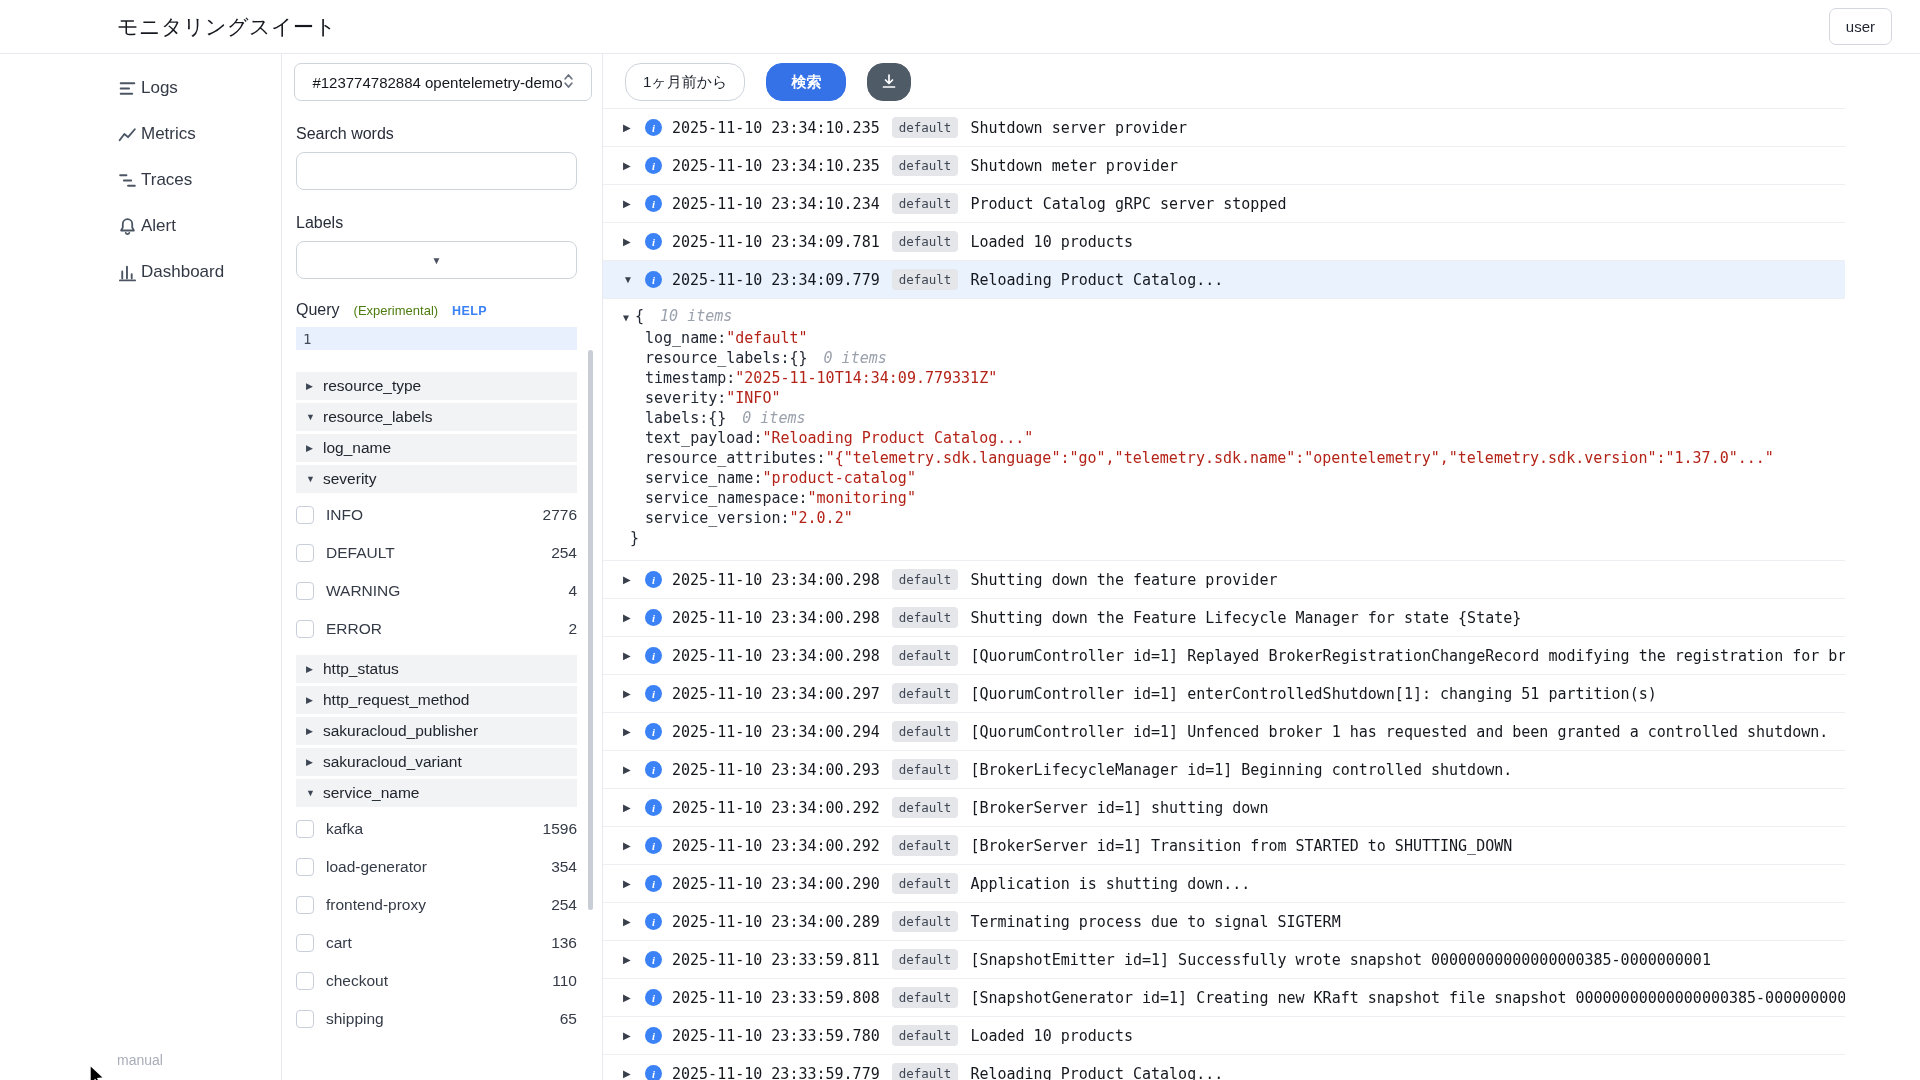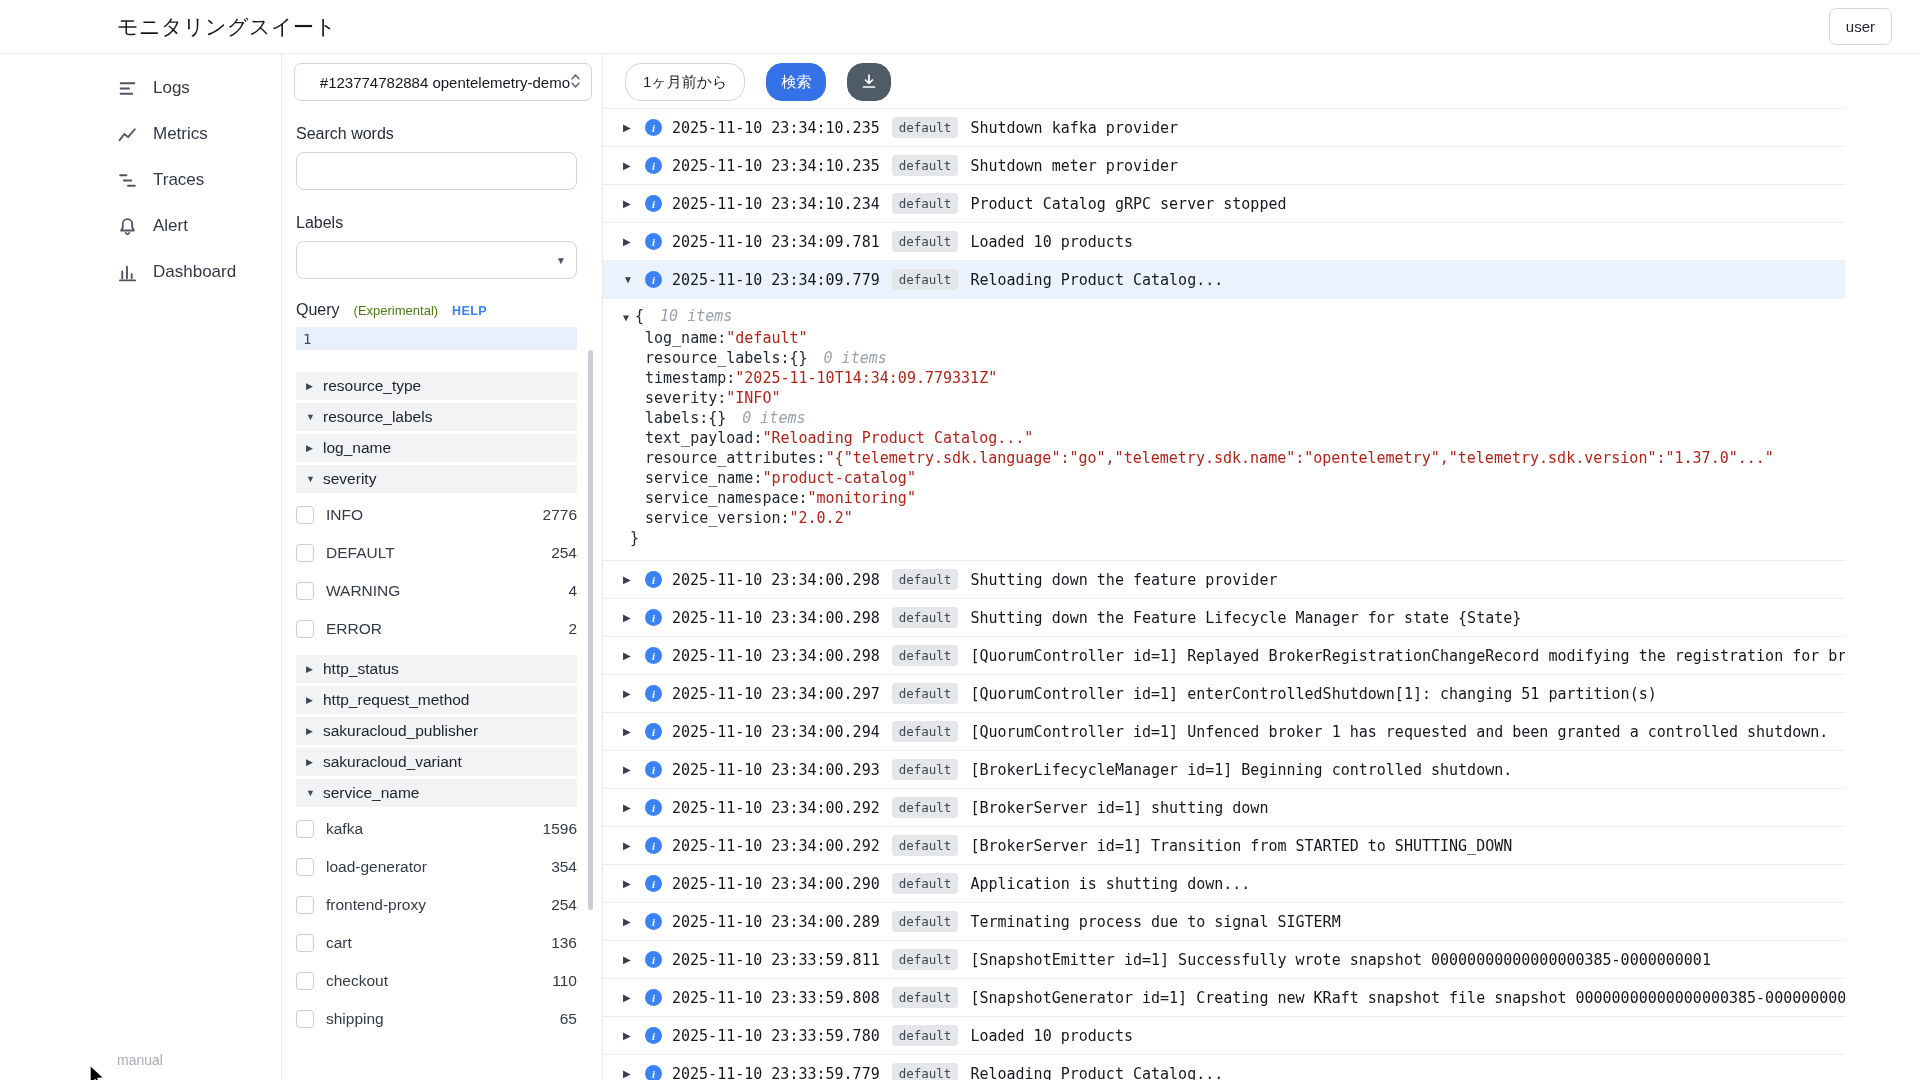--- a/index.html
+++ b/index.html
@@ -6,29 +6,29 @@
 html,body{width:1920px;height:1080px;overflow:hidden;background:#fff;
   font-family:"Liberation Sans",sans-serif;color:#15181e}
 .header{height:54px;border-bottom:1px solid #e7e9ee;display:flex;align-items:center;
   justify-content:space-between;padding:0 28px 0 117px}
 .app-title{font-size:21px;font-weight:500;letter-spacing:.5px;color:#15181e}
 .user-btn{background:#fff;border:1px solid #d4d8de;border-radius:7px;padding:9px 16px;
   font-size:15px;color:#1f2430;font-family:inherit;cursor:pointer}
 .main{display:flex;height:1026px}
 
 .nav{width:281px;position:relative;padding-top:11px;flex:none}
-.nav-item{height:46px;display:flex;align-items:center;gap:15px;padding-left:117px;cursor:pointer}
+.nav-item{height:46px;display:flex;align-items:center;gap:3px;padding-left:117px;cursor:pointer}
 .nav-icon{width:21px;height:21px;display:inline-flex;flex:none}
 .nav-label{font-size:17px;color:#333a46}
 .nav-footer{position:absolute;left:117px;bottom:12px;font-size:14px;color:#a8adb8}
 
 .filter-col{width:322px;border-left:1px solid #e7e9ee;border-right:1px solid #e7e9ee;
   position:relative;padding-top:9px;overflow:hidden;flex:none}
 .select{height:38px;border:1px solid #cfd4dc;border-radius:7px;background:#fff;display:flex;
-  align-items:center;justify-content:flex-end;padding:0 10px;font-size:15px;color:#15181e;cursor:pointer}
+  align-items:center;justify-content:center;padding:0 10px;font-size:15px;color:#15181e;cursor:pointer}
 .project-select{margin:0 10px 0 12px}
 .sel-text{white-space:nowrap;overflow:hidden}
 .fp-body{padding:0 25px 0 14px}
 .lbl{font-size:16px;color:#272e3a;margin-top:24px;font-weight:500}
 .txt{width:100%;height:38px;border:1px solid #cfd4dc;border-radius:8px;margin-top:9px;
   font-size:15px;padding:0 10px;font-family:inherit;background:#fff}
 .labels-select{margin-top:9px;border-radius:8px}
 .caret-glyph{font-size:10px;color:#4a5160}
 .query-row{margin-top:22px;display:flex;align-items:baseline;gap:14px}
 .q-label{font-size:16px;color:#272e3a;font-weight:500}
@@ -48,21 +48,21 @@
   margin-right:12px;flex:none}
 .fi-label{font-size:15.5px;color:#343b47;flex:1}
 .fi-count{font-size:15.5px;color:#343b47}
 .fp-scrollbar{position:absolute;right:9px;top:296px;width:5px;height:560px;background:#c9ced6;border-radius:3px;cursor:pointer}
 
 .log-col{flex:1;display:flex;flex-direction:column;overflow:hidden}
 .toolbar{display:flex;gap:21px;padding:9px 0 7px 22px;align-items:flex-start}
 .btn{height:38px;border:1px solid #cfd4dc;border-radius:16px;background:#fff;font-size:15px;
   color:#1d222c;padding:0 17px;font-family:inherit;cursor:pointer}
 .btn-primary{background:var(--accent-blue,#3572e7);border-color:var(--accent-blue,#3572e7);
-  color:#fff;font-weight:400;padding:0 14px}
+  color:#fff;font-weight:700;padding:0 24px}
 .btn-dark{background:var(--download-button,#4f5b67);border-color:var(--download-button,#4f5b67);
   width:44px;display:flex;align-items:center;justify-content:center;padding:0}
 .log-list{flex:1;overflow:hidden;margin-right:75px;border-top:1px solid #eceef1}
 .log-row{height:38px;display:flex;align-items:center;border-bottom:1px solid #eceef1;
   padding-left:20px;cursor:pointer}
 .log-row.expanded{background:var(--selected-row-bg,#eaf2fe)}
 .r-caret{width:15px;font-size:10px;color:#39404c;flex:none}
 .info-icon{width:17px;height:17px;border-radius:50%;background:var(--info-icon-blue,#3b82f6);
   color:#fff;font-size:11px;font-weight:bold;display:inline-flex;align-items:center;
   justify-content:center;margin:0 10px 0 7px;flex:none;
@@ -280,21 +280,21 @@
             </svg>
         </span>
       </button>
     </div>
     <div class="log-list" id="log-list">
         <div class="log-row">
     <span class="r-caret">▶</span>
     <span class="info-icon">i</span>
     <span class="r-time">2025-11-10 23:34:10.235</span>
     <span class="r-badge">default</span>
-    <span class="r-msg">Shutdown kafka provider</span>
+    <span class="r-msg">Shutdown server provider</span>
   </div>
         <div class="log-row">
     <span class="r-caret">▶</span>
     <span class="info-icon">i</span>
     <span class="r-time">2025-11-10 23:34:10.235</span>
     <span class="r-badge">default</span>
     <span class="r-msg">Shutdown meter provider</span>
   </div>
         <div class="log-row">
     <span class="r-caret">▶</span>

